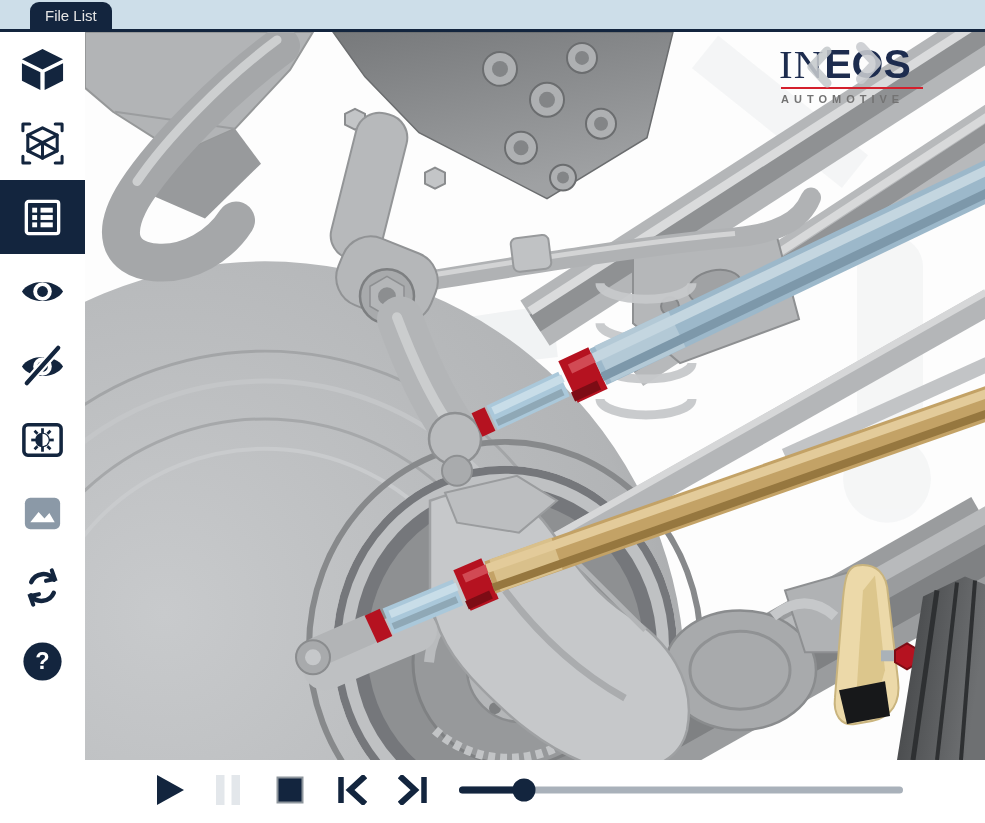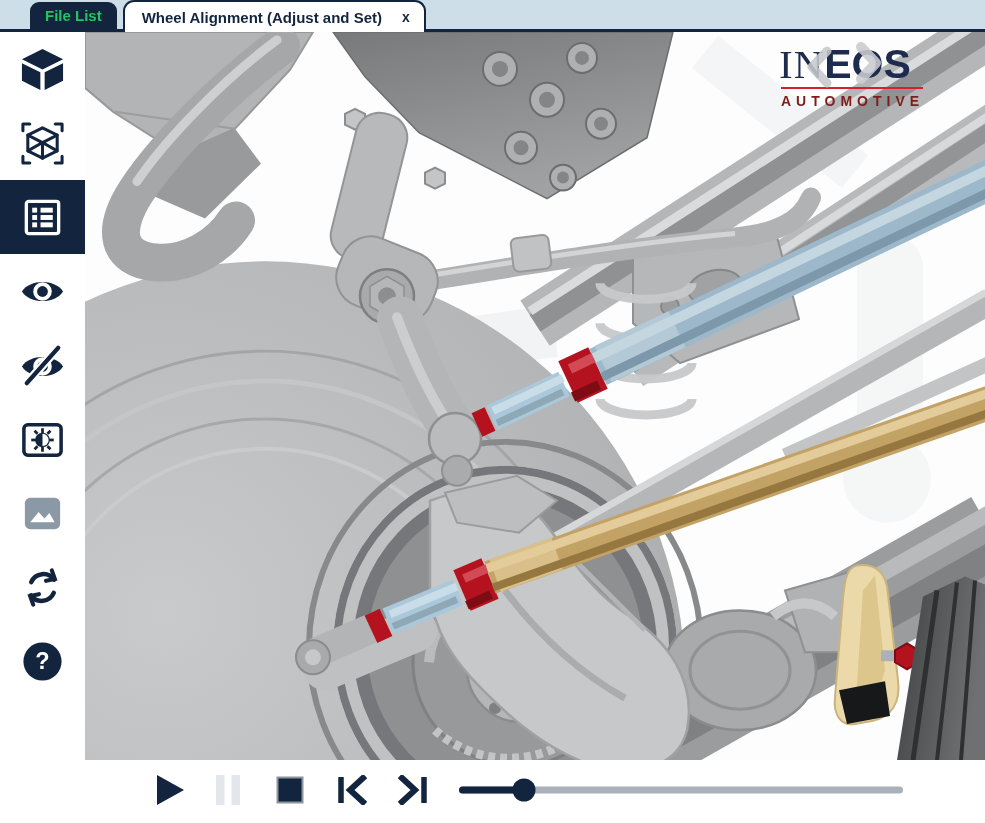--- a/index.html
+++ b/index.html
@@ -3,21 +3,21 @@
 <meta charset="utf-8">
 <style>
   html,body{margin:0;padding:0;background:#e9edf0;}
   *{box-sizing:border-box;}
   .app{width:985px;height:823px;position:relative;background:#fff;overflow:hidden;
        font-family:"Liberation Sans",sans-serif;-webkit-font-smoothing:antialiased;}
 
   
   .tabbar{height:32px;background:#cddee9;border-bottom:3px solid #13253e;
           display:flex;align-items:flex-end;padding-left:30px;position:relative;z-index:5;}
-  .tab-filelist{height:27px;background:#13253e;color:#22c55e;font-weight:bold;font-size:15px;
+  .tab-filelist{height:27px;background:#13253e;color:#e5e5e5;font-weight:normal;font-size:15px;
                 border-radius:9px 9px 0 0;padding:0 15px;display:flex;align-items:center;cursor:pointer;}
   .tab-active{height:32px;margin-bottom:-3px;margin-left:6px;background:#fff;color:#13253e;
               border:2px solid #13253e;border-bottom:none;border-radius:11px 11px 0 0;
               font-weight:bold;font-size:15px;padding:0 14px 0 17px;display:flex;align-items:center;
               gap:20px;position:relative;z-index:6;cursor:pointer;}
   .tab-close{font-weight:bold;font-size:14px;color:#13253e;cursor:pointer;line-height:1;}
 
   
   .main{display:flex;height:728px;}
   .sidebar{width:85px;background:#fff;flex:0 0 85px;}
@@ -28,21 +28,21 @@
 
   .viewport{flex:1;position:relative;background:#fdfdfd;overflow:hidden;}
   .viewport > svg.scene{position:absolute;inset:0;width:100%;height:100%;}
 
   
   .logo{position:absolute;top:12px;right:56px;width:150px;text-align:left;pointer-events:none;}
   .logo-word{color:#1d2c4e;font-size:41px;line-height:40px;letter-spacing:1px;white-space:nowrap;}
   .logo-serif{font-family:"Liberation Serif",serif;font-weight:400;}
   .logo-bold{font-family:"Liberation Sans",sans-serif;font-weight:bold;letter-spacing:0;}
   .logo-line{height:2px;margin:3px 0 4px 2px;width:142px;}
-  .logo-sub{color:#7f1d1d;font-size:14px;font-weight:bold;letter-spacing:5px;margin-left:2px;}
+  .logo-sub{color:#737373;font-size:11px;font-weight:bold;letter-spacing:5px;margin-left:2px;}
 
   
   .chev{position:absolute;top:10px;width:34px;height:42px;background:none;border:none;
         padding:0;cursor:pointer;opacity:.88;}
   .chev.prev{right:148px;top:14px;}
   .chev.next{right:100px;}
 
   
   .controls{height:60px;background:#fff;position:relative;display:flex;align-items:center;}
   .pbtn{background:none;border:none;padding:0;cursor:pointer;display:flex;align-items:center;justify-content:center;height:34px;}
@@ -62,24 +62,20 @@
 </style>
 </head>
 <body>
 
 <div class="app">
 
   <div class="tabbar">
     <div class="tab-filelist">
       <span>File List</span>
     </div>
-    <div class="tab-active">
-      <span>Wheel Alignment (Adjust and Set)</span>
-      <span class="tab-close">x</span>
-    </div>
   </div>
 
   <div class="main">
 
     <div class="sidebar">
 
       <button class="side-btn">
         <svg viewBox="0 0 48 48">
           <polygon points="24,3 45,13.5 24,24 3,13.5" fill="#13253e"></polygon>
           <polygon points="3,17.5 21.8,26.9 21.8,45 3,35.6" fill="#13253e"></polygon>

